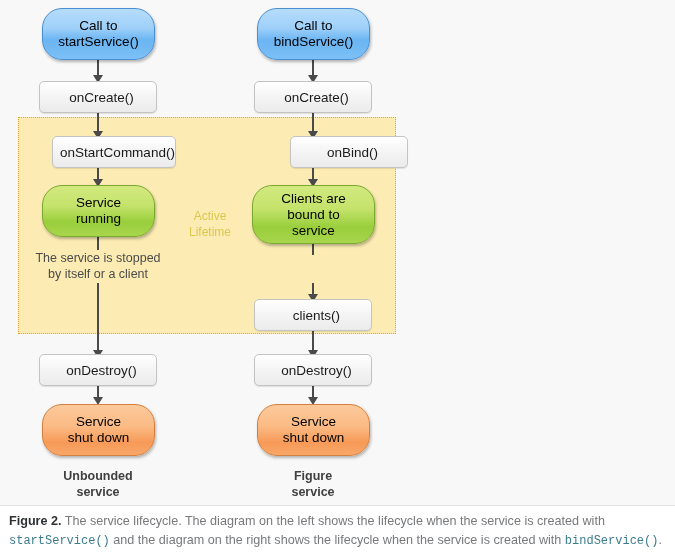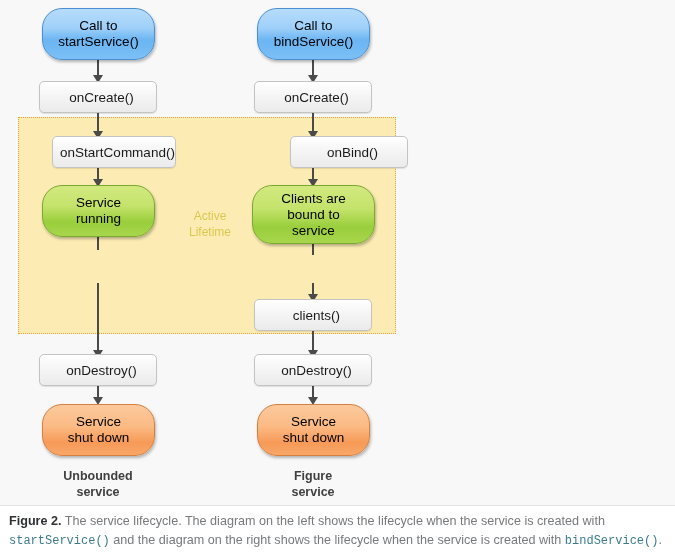--- a/index.html
+++ b/index.html
@@ -185,20 +185,22 @@
     <div class="conn-head" style="left:93px; top:131px;"></div>
 
     <div class="node box-method" style="left:52px; top:136px; width:124px;">onStartCommand()</div>
     <div class="conn-line" style="left:97.2px; top:168px; height:14px;"></div>
     <div class="conn-head" style="left:93px; top:179px;"></div>
 
     <div class="node pill pill-green" style="left:42px; top:185px; width:113px; height:52px;">Service
 running</div>
     <div class="conn-line" style="left:97.2px; top:237px; height:13px;"></div>
 
+    <div class="note" style="left:18px; top:250px; width:160px;">The service is stopped
+by itself or a client</div>
 
     <div class="conn-line" style="left:97.2px; top:283px; height:69px;"></div>
     <div class="conn-head" style="left:93px; top:350px;"></div>
 
     <div class="node box-method" style="left:39px; top:354px; width:118px;">onDestroy()</div>
     <div class="conn-line" style="left:97.2px; top:386px; height:14px;"></div>
     <div class="conn-head" style="left:93px; top:397px;"></div>
 
     <div class="node pill pill-orange" style="left:42px; top:404px; width:113px; height:52px;">Service
 shut down</div>

